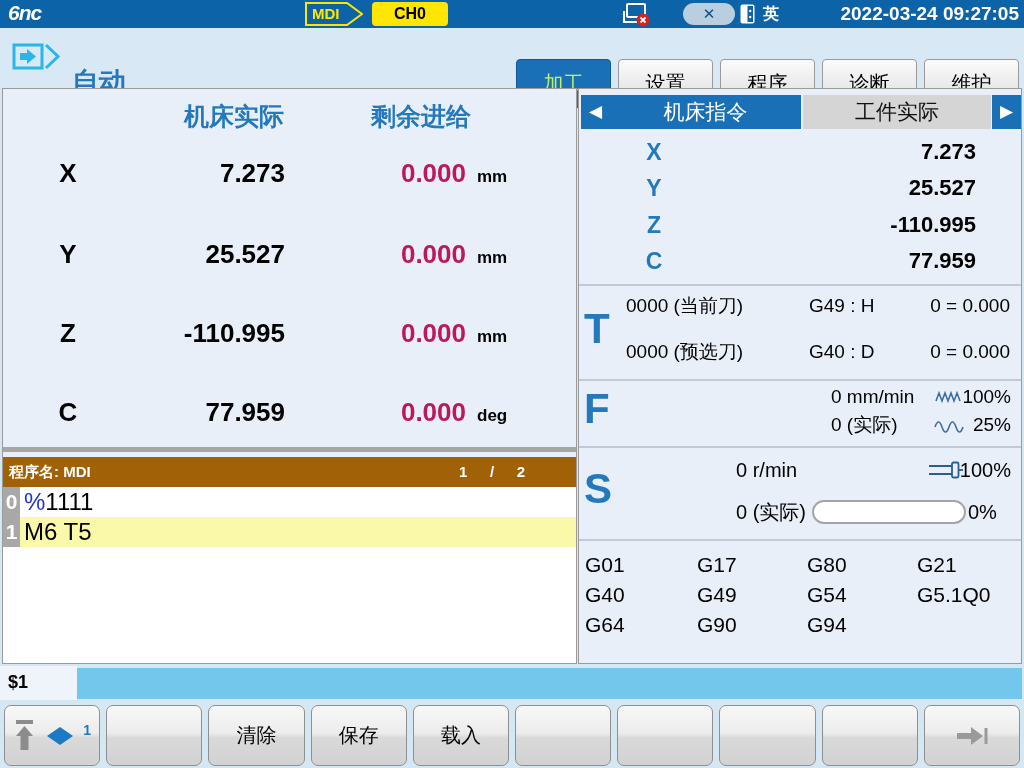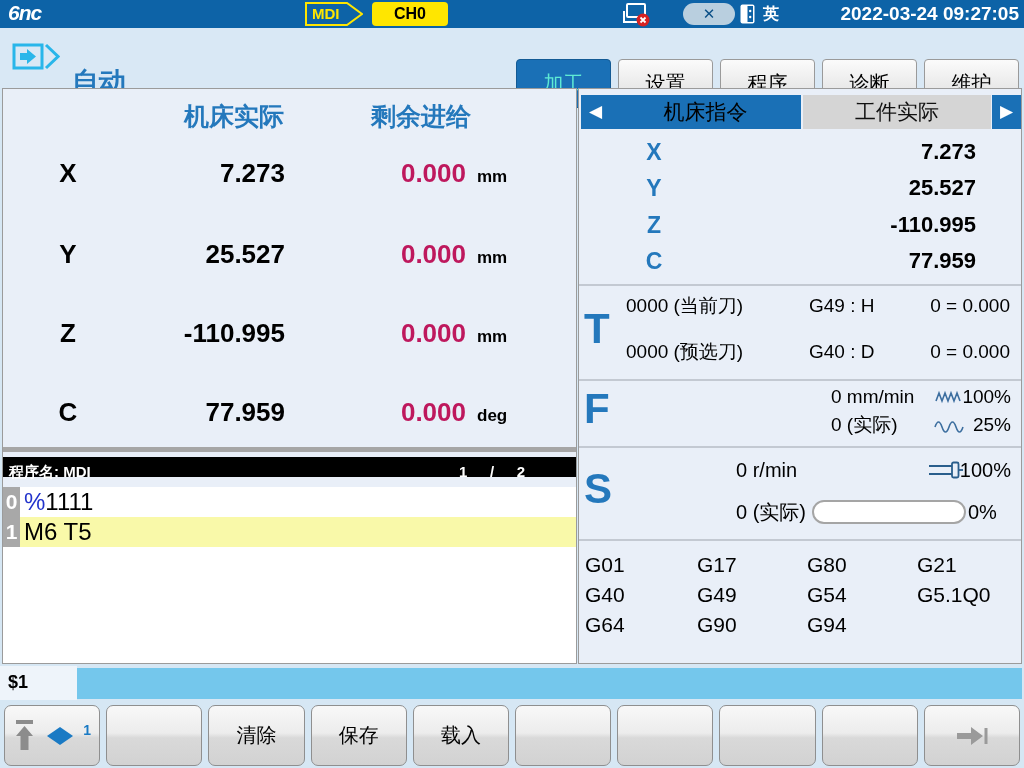--- a/index.html
+++ b/index.html
@@ -18,47 +18,47 @@
   .ime-icon { position:absolute; left:740px; top:4px; }
   .lang { position:absolute; left:763px; top:4px; color:#fff; font-weight:bold; font-size:16px; }
   .clock { position:absolute; right:5px; top:3px; color:#fff; font-weight:bold; font-size:19px; }
 
   
   .navbar { position:absolute; left:0; top:28px; width:1024px; height:60px; background:var(--nav-bg,#d9e8f5); }
   .mode-icon { position:absolute; left:12px; top:15px; }
   .mode-label { position:absolute; left:72px; top:41px; color:var(--text-blue,#1565a8); font-weight:bold; font-size:27px; line-height:27px; }
   .nav-tabs { position:absolute; left:516px; top:31px; right:5px; height:49px; display:flex; gap:7px; }
   .nav-tab { flex:1; border:1px solid #9a9a9a; border-radius:4px; background:linear-gradient(#fbfbfb,#ececec 48%,#dcdcdc); color:#000; font-size:20px; display:flex; align-items:center; justify-content:center; }
-  .nav-tab.active { background:var(--accent-blue,#1a70b6); border-color:#135a94; color:#5eead4; }
+  .nav-tab.active { background:var(--accent-blue,#1a70b6); border-color:#135a94; color:#bef264; }
 
   
   .left-panel { position:absolute; left:2px; top:88px; width:575px; height:576px; background:var(--panel-bg,#e9eff8); border:1px solid #9b9b9b; }
   .pos-area { position:absolute; left:0; top:0; right:0; height:363px; border-bottom:5px solid #a6a6a6; }
   .pos-head { position:absolute; top:11px; width:170px; text-align:center; color:var(--text-blue,#2478bc); font-weight:bold; font-size:25px; }
   .lax-row { position:absolute; left:0; right:0; height:32px; }
   .lax-name { position:absolute; left:46px; width:38px; text-align:center; font-size:26px; font-weight:bold; color:#000; }
   .lax-act  { position:absolute; left:116px; width:166px; text-align:right; font-size:26px; font-weight:bold; color:#000; }
   .lax-rem  { position:absolute; left:306px; width:157px; text-align:right; font-size:26px; font-weight:bold; color:#be185d; }
   .lax-unit { position:absolute; left:474px; top:9px; font-size:17px; font-weight:bold; color:#000; }
 
-  .prog-header { position:absolute; left:0; top:368px; right:0; height:20px; background:#000000; }
+  .prog-header { position:absolute; left:0; top:368px; right:0; height:30px; background:#a16207; }
   .prog-title { position:absolute; left:6px; top:0; color:#fff; font-weight:bold; font-size:15px; line-height:30px; }
   .prog-ind { position:absolute; left:456px; top:0; width:66px; display:flex; justify-content:space-between; color:#fff; font-weight:bold; font-size:15px; line-height:30px; }
   .prog-lines { position:absolute; left:0; top:398px; right:0; bottom:0; background:#fff; }
   .code-line { position:absolute; left:0; right:0; height:30px; }
   .code-gutter { position:absolute; left:0; top:0; width:17px; height:30px; background:var(--line-number-gray,#a8a8a8); color:#fff; font-weight:bold; font-size:21px; line-height:30px; text-align:center; }
   .code-text { position:absolute; left:17px; right:0; top:0; height:30px; font-size:24px; line-height:30px; padding-left:4px; color:#000; white-space:pre; }
   .code-text.hl { background:var(--highlight-yellow,#f9f9a9); }
   .code-prefix { color:#2233cc; }
 
   
   .right-panel { position:absolute; left:578px; top:88px; width:444px; height:576px; background:var(--panel-bg,#e9eff8); border:1px solid #9b9b9b; }
   .pager { position:absolute; top:6px; width:29px; height:34px; background:var(--accent-blue,#1a70b6); color:#fff; font-size:17px; text-align:center; line-height:34px; }
   .rp-tab { position:absolute; top:6px; height:34px; font-size:21px; text-align:center; line-height:34px; }
-  .rp-tab.active { background:var(--accent-blue,#1a70b6); color:#000000; }
+  .rp-tab.active { background:var(--accent-blue,#1a70b6); color:#ffffff; }
   .rp-tab.inactive { background:#d5d5d5; color:#111; }
   .rax-row { position:absolute; left:0; right:0; height:28px; }
   .rax-name { position:absolute; left:58px; width:34px; text-align:center; color:var(--text-blue,#2478bc); font-weight:bold; font-size:23px; }
   .rax-val { position:absolute; right:45px; width:220px; text-align:right; color:#000; font-weight:bold; font-size:22px; }
   .rp-div { position:absolute; left:0; right:0; height:0; border-top:2px solid #c3c9d2; }
   .big-letter { position:absolute; left:5px; color:var(--text-blue,#2478bc); font-weight:bold; font-size:42px; line-height:46px; }
   .rp-row { position:absolute; left:0; right:0; height:28px; font-size:19px; line-height:28px; color:#000; }
   .t-tool { position:absolute; left:47px; }
   .t-comp { position:absolute; left:230px; }
   .t-val  { position:absolute; right:11px; }

